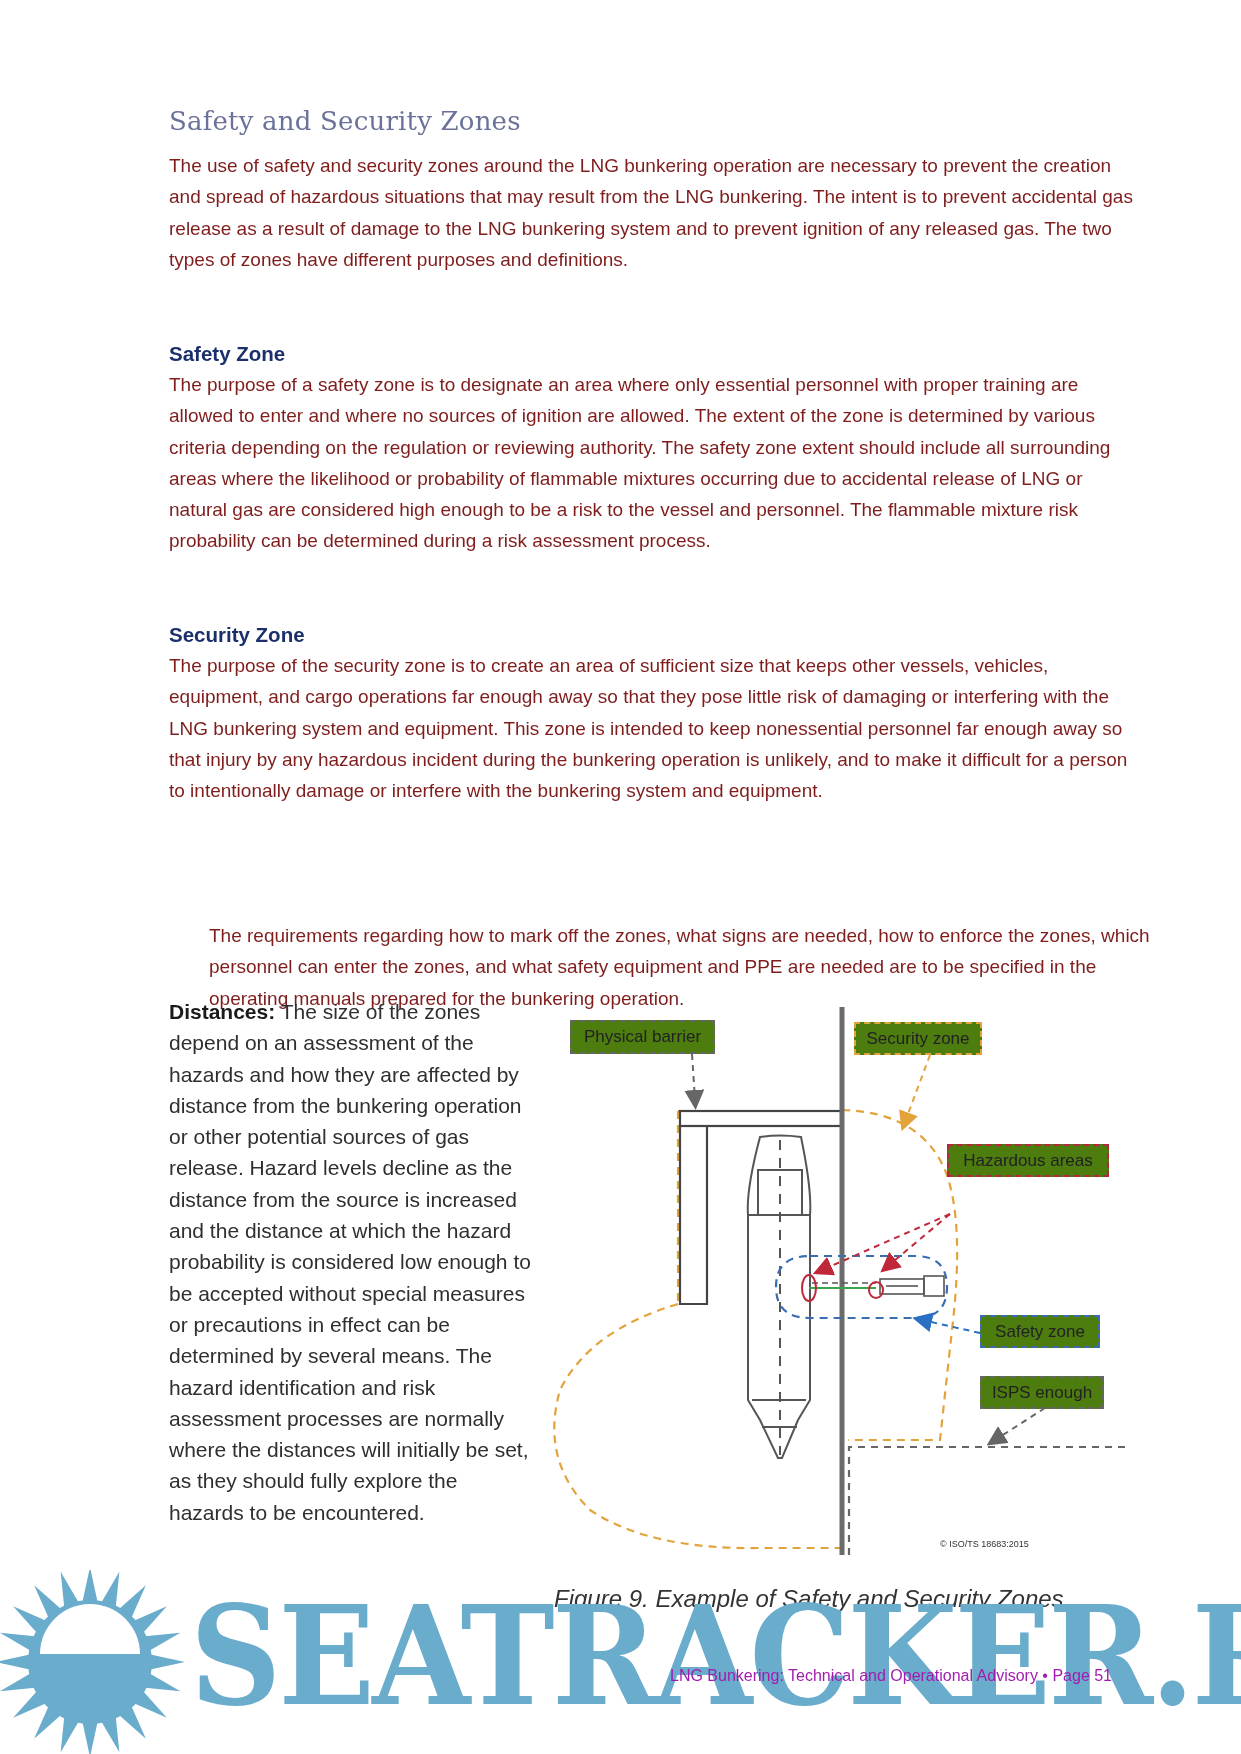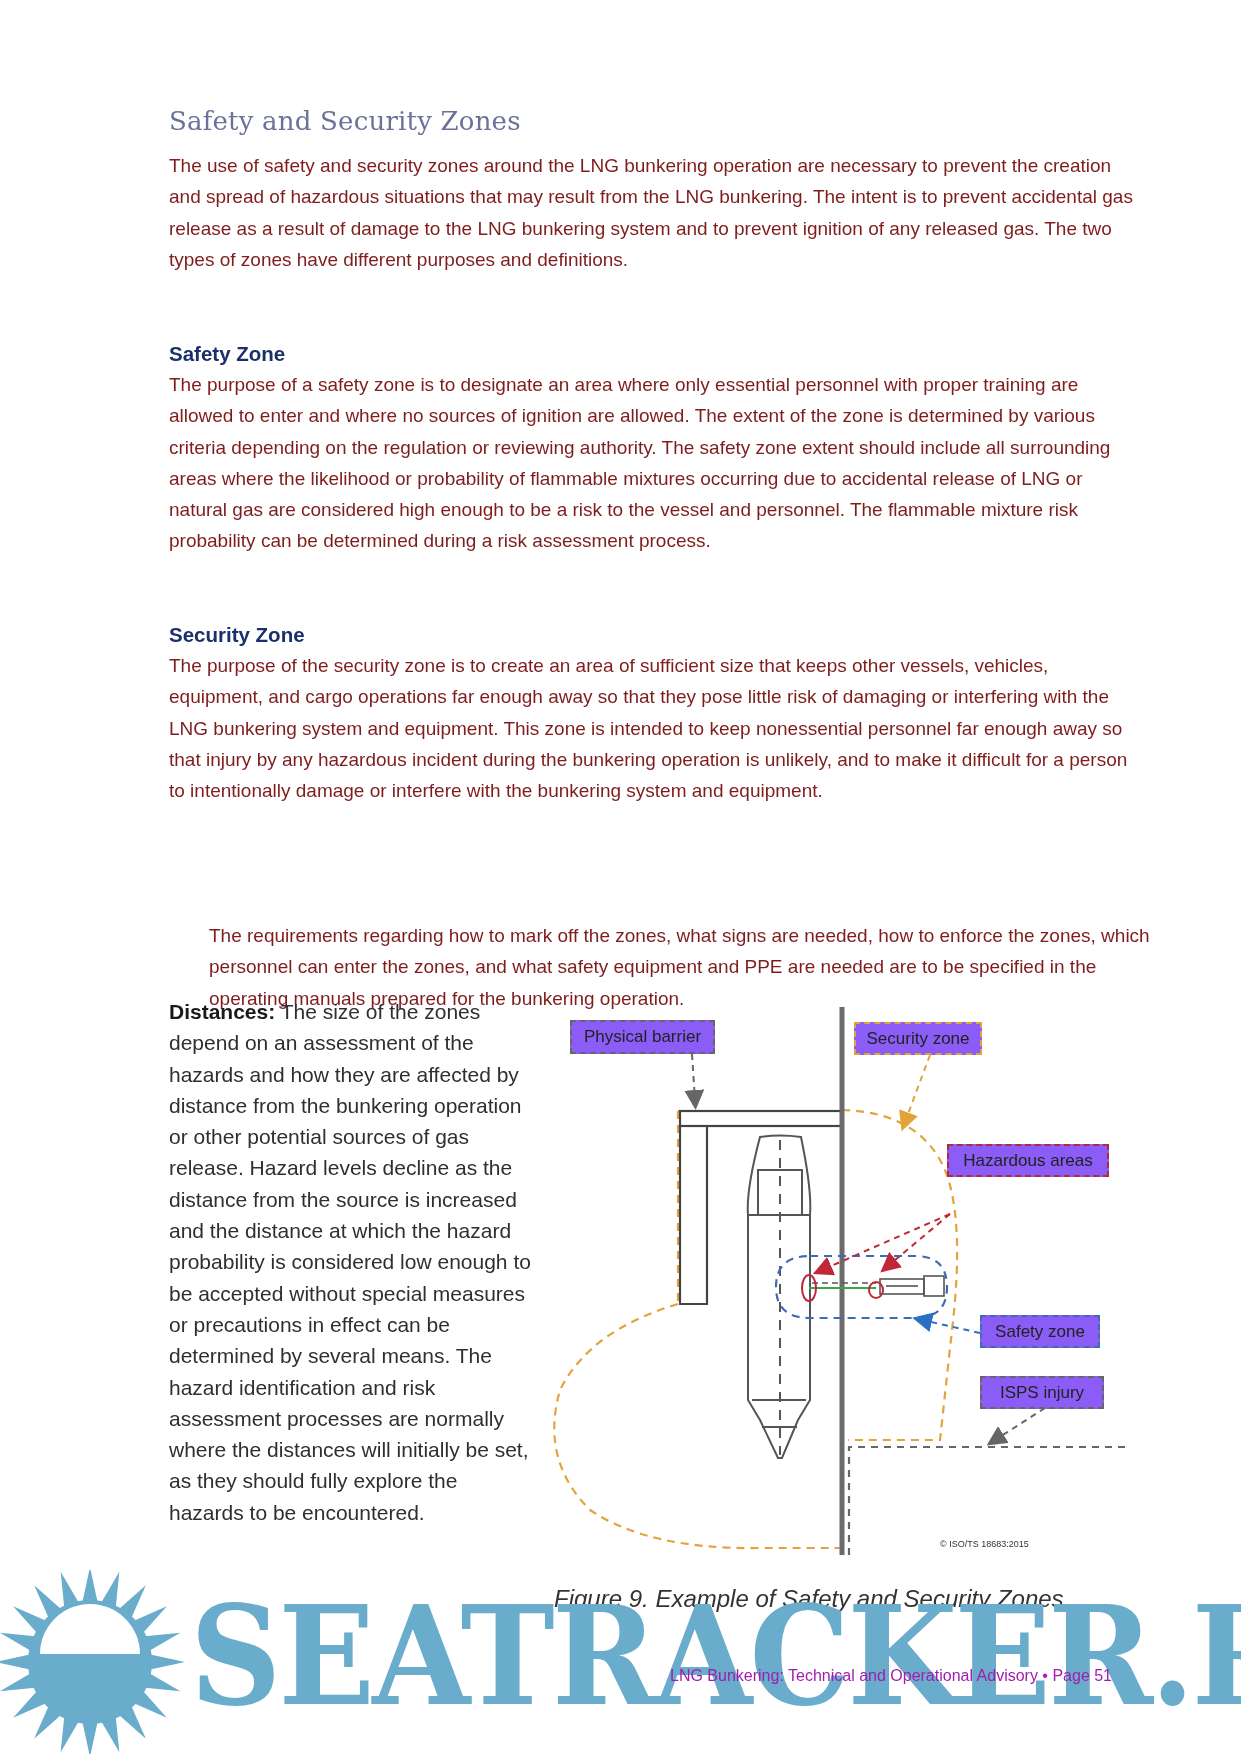--- a/index.html
+++ b/index.html
@@ -3,21 +3,21 @@
 <meta charset="utf-8">
 <style>
   html, body { margin:0; padding:0; background:#ffffff; }
   body { width:1241px; height:1754px; position:relative; overflow:hidden; font-family:"Liberation Sans", sans-serif; color:#2a2a2a; }
   .page-title { position:absolute; left:169px; top:106px; font-family:"DejaVu Serif", serif; font-size:26px; color:#6b7299; letter-spacing:0.2px; margin:0; font-weight:normal; }
   .para { position:absolute; left:169px; width:965px; font-size:19px; line-height:31.3px; color:#7f1d1d; margin:0; }
   .h2 { position:absolute; left:169px; font-size:20.5px; font-weight:bold; color:#1b2f6b; margin:0; }
   .dist-para { position:absolute; left:169px; top:996px; width:365px; font-size:21px; line-height:31.3px; color:#2f2f2f; margin:0; }
   .dist-para b { color:#1a1a1a; }
   .diagram { position:absolute; left:0; top:0; width:1241px; height:1754px; pointer-events:none; }
-  .lbl { position:absolute; font-size:17px; color:#222; background:#8b5cf6; display:flex; align-items:center; justify-content:center; box-sizing:border-box; white-space:nowrap; }
+  .lbl { position:absolute; font-size:17px; color:#222; background:#4d7c0f; display:flex; align-items:center; justify-content:center; box-sizing:border-box; white-space:nowrap; }
   .lbl-gray { border:2px dashed #666; }
   .lbl-orange { border:2px dashed #e3a33b; }
   .lbl-red { border:2px dashed #b3283a; }
   .lbl-blue { border:2px dashed #3b6db3; }
   .copyright { position:absolute; left:892px; top:1539px; font-size:9px; color:#333;margin-left:48px; }
   .caption { position:absolute; left:554px; top:1585px; font-size:24px; font-style:italic; color:#333; }
   .watermark { position:absolute; left:0; top:1570px; width:1241px; height:184px; }
   .wm-text { position:absolute; left:190px; top:1588px; font-family:"DejaVu Serif", serif; font-weight:bold; font-size:136px; color:#6aaccc; letter-spacing:-3px; line-height:1; transform:scaleX(0.93); transform-origin:left top; }
   .footer { position:absolute; left:670px; top:1667px; font-size:16px; color:#a21caf; white-space:nowrap; }
 </style>
@@ -102,21 +102,21 @@
   <line x1="950" y1="1214" x2="822" y2="1270" stroke="#c0283a" stroke-width="2" stroke-dasharray="6,5" marker-end="url(#arrRed)"></line>
   <line x1="950" y1="1214" x2="888" y2="1266" stroke="#c0283a" stroke-width="2" stroke-dasharray="6,5" marker-end="url(#arrRed)"></line>
   <line x1="980" y1="1333" x2="922" y2="1320" stroke="#2a6fc4" stroke-width="2" stroke-dasharray="6,5" marker-end="url(#arrBlue)"></line>
   <line x1="1045" y1="1408" x2="995" y2="1440" stroke="#666" stroke-width="2" stroke-dasharray="6,5" marker-end="url(#arrGray)"></line>
 </svg>
 
 <div class="lbl lbl-gray" style="left:570px; top:1020px; width:145px; height:34px;">Physical barrier</div>
 <div class="lbl lbl-orange" style="left:854px; top:1022px; width:128px; height:33px;">Security zone</div>
 <div class="lbl lbl-red" style="left:947px; top:1144px; width:162px; height:33px;">Hazardous areas</div>
 <div class="lbl lbl-blue" style="left:980px; top:1315px; width:120px; height:33px;">Safety zone</div>
-<div class="lbl lbl-gray" style="left:980px; top:1376px; width:124px; height:33px;">ISPS injury</div>
+<div class="lbl lbl-gray" style="left:980px; top:1376px; width:124px; height:33px;">ISPS enough</div>
 
 <div class="copyright">© ISO/TS 18683:2015</div>
 <div class="caption">Figure 9.  Example of Safety and Security Zones</div>
 
 <svg class="watermark" viewBox="0 1570 1241 184" xmlns="http://www.w3.org/2000/svg">
   <g transform="translate(90,1662)">
     <g fill="#6aaccc">
       <polygon points="0,-95 8,-58 -8,-58"></polygon>
       <polygon points="0,-95 8,-58 -8,-58" transform="rotate(18)"></polygon>
       <polygon points="0,-95 8,-58 -8,-58" transform="rotate(36)"></polygon>

